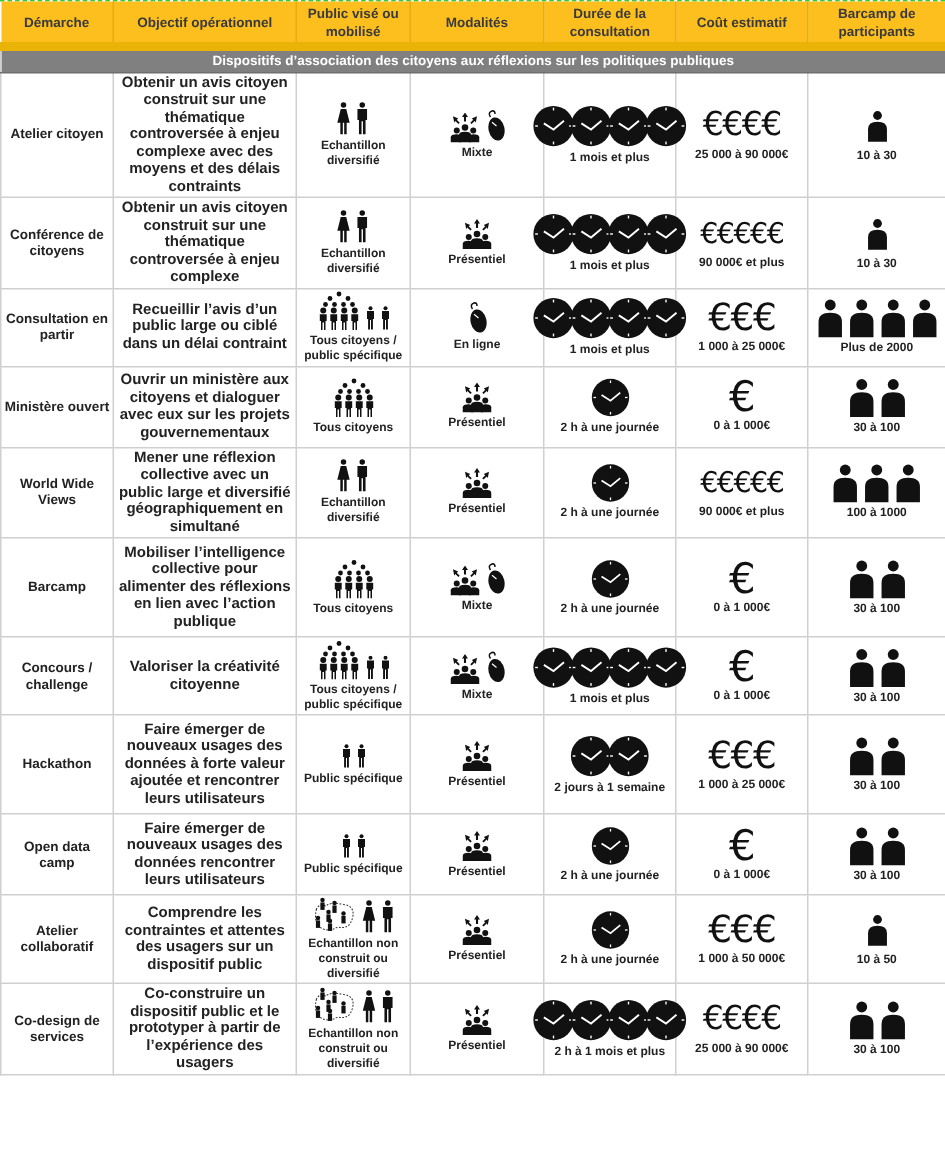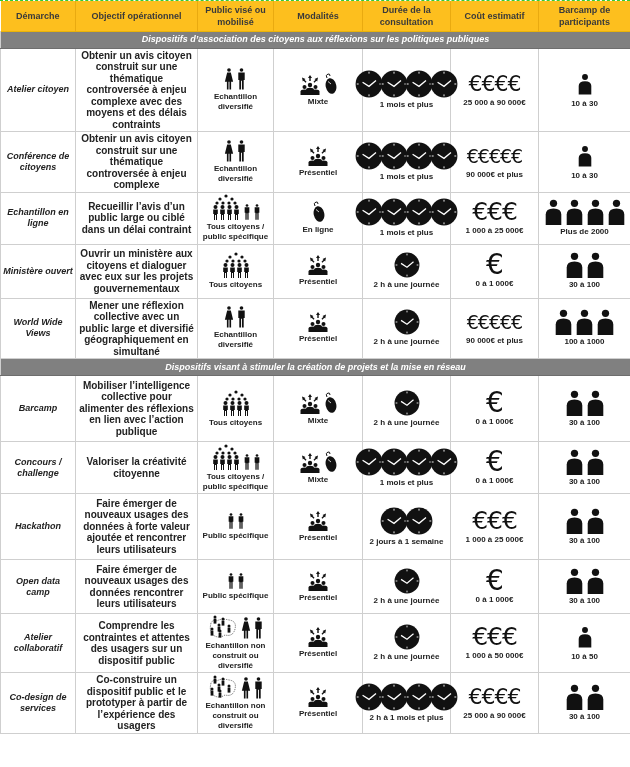--- a/index.html
+++ b/index.html
@@ -3,23 +3,23 @@
 <meta charset="utf-8">
 <style>
   * { box-sizing: border-box; margin: 0; padding: 0; }
   html, body { width: 630px; height: 767px; background: #ffffff; overflow: hidden; }
   body { font-family: "Liberation Sans", sans-serif; color: #1a1a1a; }
   .wrap { position: relative; width: 630px; height: 767px; border-top: 1px dashed #33cc33; }
   table { border-collapse: collapse; width: 630px; table-layout: fixed; }
   col.c0 { width: 75px; } col.c1 { width: 122px; } col.c2 { width: 76px; }
   col.c3 { width: 89px; } col.c4 { width: 88px; } col.c5 { width: 88px; } col.c6 { width: 92px; }
   th { background: #fdbf1e; color: #3a3a3a; font-size: 9px; font-weight: bold; height: 30px; border-right: 1px solid #e9aa10; line-height: 12px; text-align: center; vertical-align: middle; padding: 0 2px; }
-  tr.section td { background: #808080; color: #ffffff; font-size: 9px; font-weight: bold; text-align: center; height: 17px; border-top: 1px solid #eab308; border-bottom: 1px solid #6e6e6e; font-style: italic; }
+  tr.section td { background: #808080; color: #ffffff; font-size: 9px; font-weight: bold; text-align: center; height: 17px; border-top: 6px solid #eab308; border-bottom: 1px solid #6e6e6e; }
   td { border: 1px solid #cfcfcf; text-align: center; vertical-align: middle; font-size: 8.6px; font-weight: bold; line-height: 11px; padding: 1px 2px; color: #222; }
-  td.name { font-size: 9px; font-style: italic; }
+  td.name { font-size: 9px; }
   td.obj { font-size: 10px; line-height: 11.5px; }
   .cell { display: flex; flex-direction: column; align-items: center; justify-content: center; gap: 2px; }
   .icons { display: flex; align-items: flex-end; justify-content: center; gap: 2px; }
   .lbl { font-size: 8px; font-weight: bold; line-height: 10px; }
   .euro { font-family: "DejaVu Sans", sans-serif; font-weight: normal; color: #111; line-height: 24px; letter-spacing: -1px; }
   .clock-row { display: flex; justify-content: center; }
   .clock-row svg { margin-left: -3px; }
   .clock-row svg:first-child { margin-left: 0; }
   svg { display: block; }
   tr.r td { height: 52px; }
@@ -264,21 +264,21 @@
                 <svg width="14" height="26" viewBox="0 0 20 30">
                   <circle cx="10" cy="5" r="4.2" fill="#111"></circle>
                   <path d="M1 30 V18 Q1 11 10 11 Q19 11 19 18 V30 Z" fill="#111"></path>
                 </svg>
               </div>
               <div class="lbl">10  à 30</div>
             </div>
           </td>
     </tr>
         <tr class="r" style="height:52px">
-      <td class="name">Echantillon en ligne</td>
+      <td class="name">Consultation en partir</td>
       <td class="obj">Recueillir l’avis d’un public large ou ciblé dans un délai contraint</td>
       <td>
             <div class="cell">
               <div class="icons">
                 <div class="icons">
                   <svg width="30" height="26" viewBox="0 0 30 26">
                     <circle cx="15" cy="2" r="1.6" fill="#111"></circle>
                     <circle cx="9" cy="5" r="1.6" fill="#111"></circle>
                     <circle cx="21" cy="5" r="1.6" fill="#111"></circle>
                     <circle cx="6" cy="9" r="1.6" fill="#111"></circle>
@@ -564,23 +564,20 @@
                 </svg>
                 <svg width="19" height="26" viewBox="0 0 20 30">
                   <circle cx="10" cy="5" r="4.2" fill="#111"></circle>
                   <path d="M1 30 V18 Q1 11 10 11 Q19 11 19 18 V30 Z" fill="#111"></path>
                 </svg>
               </div>
               <div class="lbl">100 à 1000</div>
             </div>
           </td>
     </tr>
-        <tr class="section">
-          <td colspan="7">Dispositifs visant à stimuler la création de projets et la mise en réseau</td>
-        </tr>
         <tr class="r" style="height:66px">
       <td class="name">Barcamp</td>
       <td class="obj">Mobiliser l’intelligence collective pour alimenter des réflexions en lien avec l’action publique</td>
       <td>
             <div class="cell">
               <div class="icons">
                 <div class="icons">
                   <svg width="30" height="26" viewBox="0 0 30 26">
                     <circle cx="15" cy="2" r="1.6" fill="#111"></circle>
                     <circle cx="9" cy="5" r="1.6" fill="#111"></circle>

